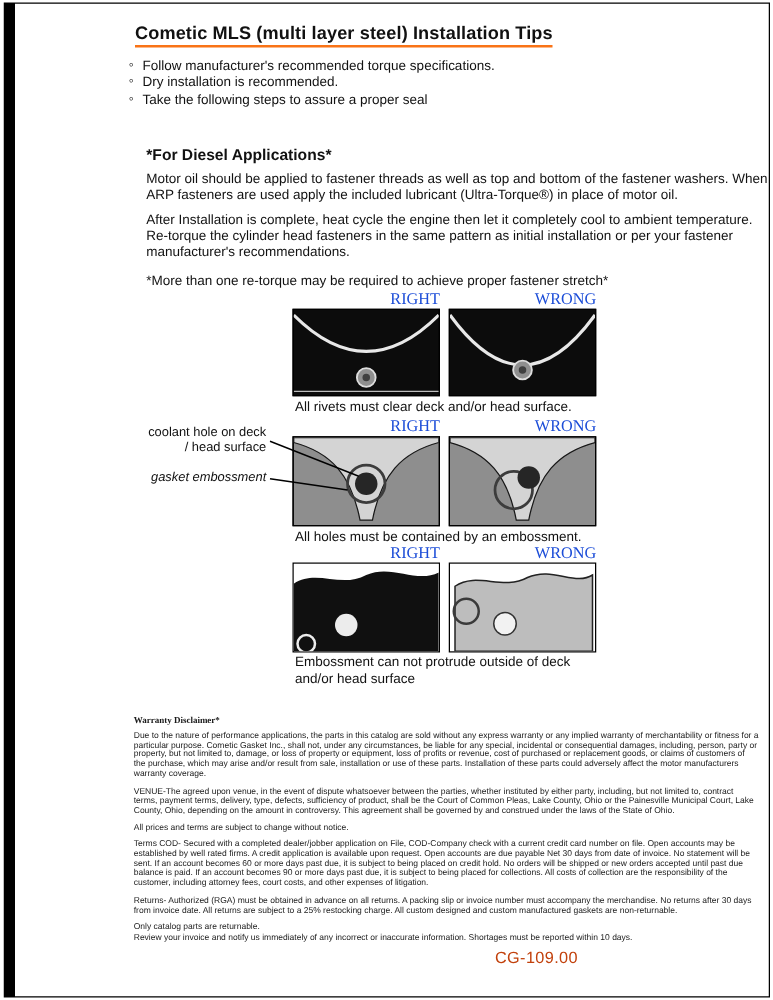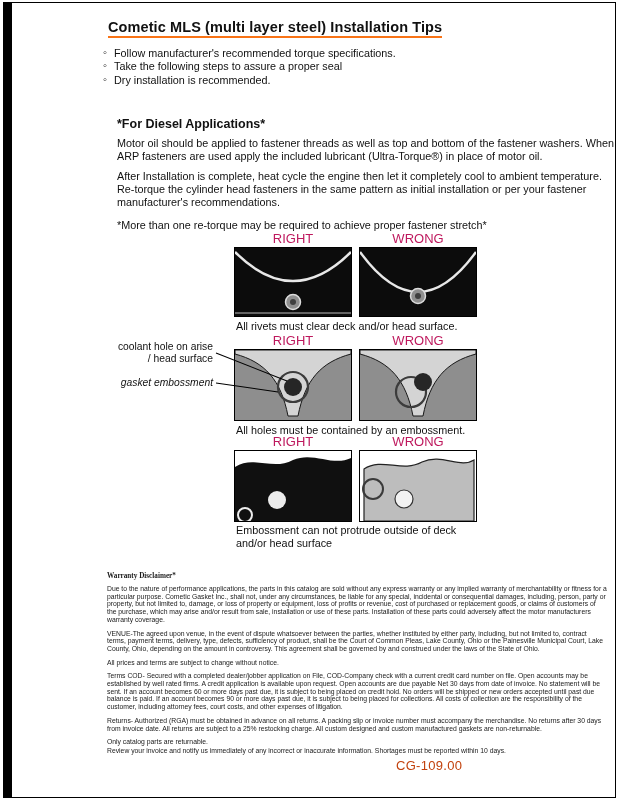--- a/index.html
+++ b/index.html
@@ -26,21 +26,21 @@
   .subtips { margin-left:15px; }
   .subtip { position:relative; padding-left:11px; }
   .b2 { position:absolute; left:0; top:-1px; }
   .b2::before { content:"•"; font-size:10px; }
 
   .diesel { position:absolute; left:117px; top:118px; width:505px; font-size:10.8px; line-height:13px; }
   .diesel-h { font-size:12.5px; font-weight:bold; margin-bottom:6px; }
   .diesel p { margin-bottom:7px; width:500px; }
   .diesel .note { margin-top:10px; }
 
-  .dg-label { position:absolute; width:118px; text-align:center; font-size:13px; color:#be185d; }
+  .dg-label { position:absolute; width:118px; text-align:right; font-size:13px; color:#1d4ed8;font-family:Liberation Serif, serif; }
   .panel { position:absolute; width:118px; border:1px solid #000; background:#000; line-height:0; }
   .panel svg { display:block; }
   .caption { position:absolute; font-size:10.8px; line-height:12.5px; color:#111; }
 
   .callout { position:absolute; left:116px; width:97px; text-align:right; font-size:10.3px; line-height:12.3px; }
 
   .pointer-overlay { position:absolute; left:0; top:0; width:618px; height:800px; pointer-events:none; }
 
   .disc { position:absolute; left:107px; top:572px; width:500px; color:#1a1a1a; }
   .disc-h { font-size:7.2px; font-weight:bold; margin-bottom:5px;font-family:Liberation Serif, serif; }
@@ -57,25 +57,25 @@
 
   <div class="title">Cometic MLS (multi layer steel) Installation Tips</div>
 
   <div class="tips">
     <div class="tip">
       <span class="b1"></span>
       <span>Follow manufacturer's recommended torque specifications.</span>
     </div>
     <div class="tip">
       <span class="b1"></span>
-      <span>Take the following steps to assure a proper seal</span>
+      <span>Dry installation is recommended.</span>
     </div>
     <div class="tip">
       <span class="b1"></span>
-      <span>Dry installation is recommended.</span>
+      <span>Take the following steps to assure a proper seal</span>
     </div>
   </div>
 
   <div class="diesel">
     <div class="diesel-h">*For Diesel Applications*</div>
     <p>Motor oil should be applied to fastener threads as well as top and bottom of the fastener washers. When ARP fasteners are used apply the included lubricant (Ultra-Torque®) in place of motor oil.</p>
     <p>After Installation is complete, heat cycle the engine then let it completely cool to ambient temperature. Re-torque the cylinder head fasteners in the same pattern as initial installation or per your fastener manufacturer's recommendations.</p>
     <p class="note">*More than one re-torque may be required to achieve proper fastener stretch*</p>
   </div>
 
@@ -97,21 +97,21 @@
       <path d="M0,4 Q58,84 116,4" fill="none" stroke="#e8e8e8" stroke-width="2.5"></path>
       <circle cx="58" cy="48" r="7.5" fill="#8f8f8f" stroke="#dddddd" stroke-width="1.5"></circle>
       <circle cx="58" cy="48" r="3" fill="#3f3f3f"></circle>
     </svg>
   </div>
   <div class="caption" style="left:236px; top:320px;">All rivets must clear deck and/or head surface.</div>
 
   <div class="dg-label" style="left:234px; top:333px;">RIGHT</div>
   <div class="dg-label" style="left:359px; top:333px;">WRONG</div>
 
-  <div class="callout" style="top:341px;">coolant hole on arise / head surface</div>
+  <div class="callout" style="top:341px;">coolant hole on deck / head surface</div>
   <div class="callout" style="top:377px;font-style:italic;">gasket embossment</div>
 
   <div class="panel" style="left:234px; top:349px;">
     <svg width="116" height="70" viewBox="0 0 116 70">
       <rect width="116" height="70" fill="#8e8e8e"></rect>
       <path d="M0,0 L116,0 L116,4 C86,12 70,30 63,66 L53,66 C46,30 30,12 0,4 Z" fill="#d4d4d4" stroke="#181818" stroke-width="1"></path>
       <circle cx="58" cy="37" r="15" fill="none" stroke="#3c3c3c" stroke-width="2.2"></circle>
       <circle cx="58" cy="37" r="9" fill="#262626"></circle>
     </svg>
   </div>

